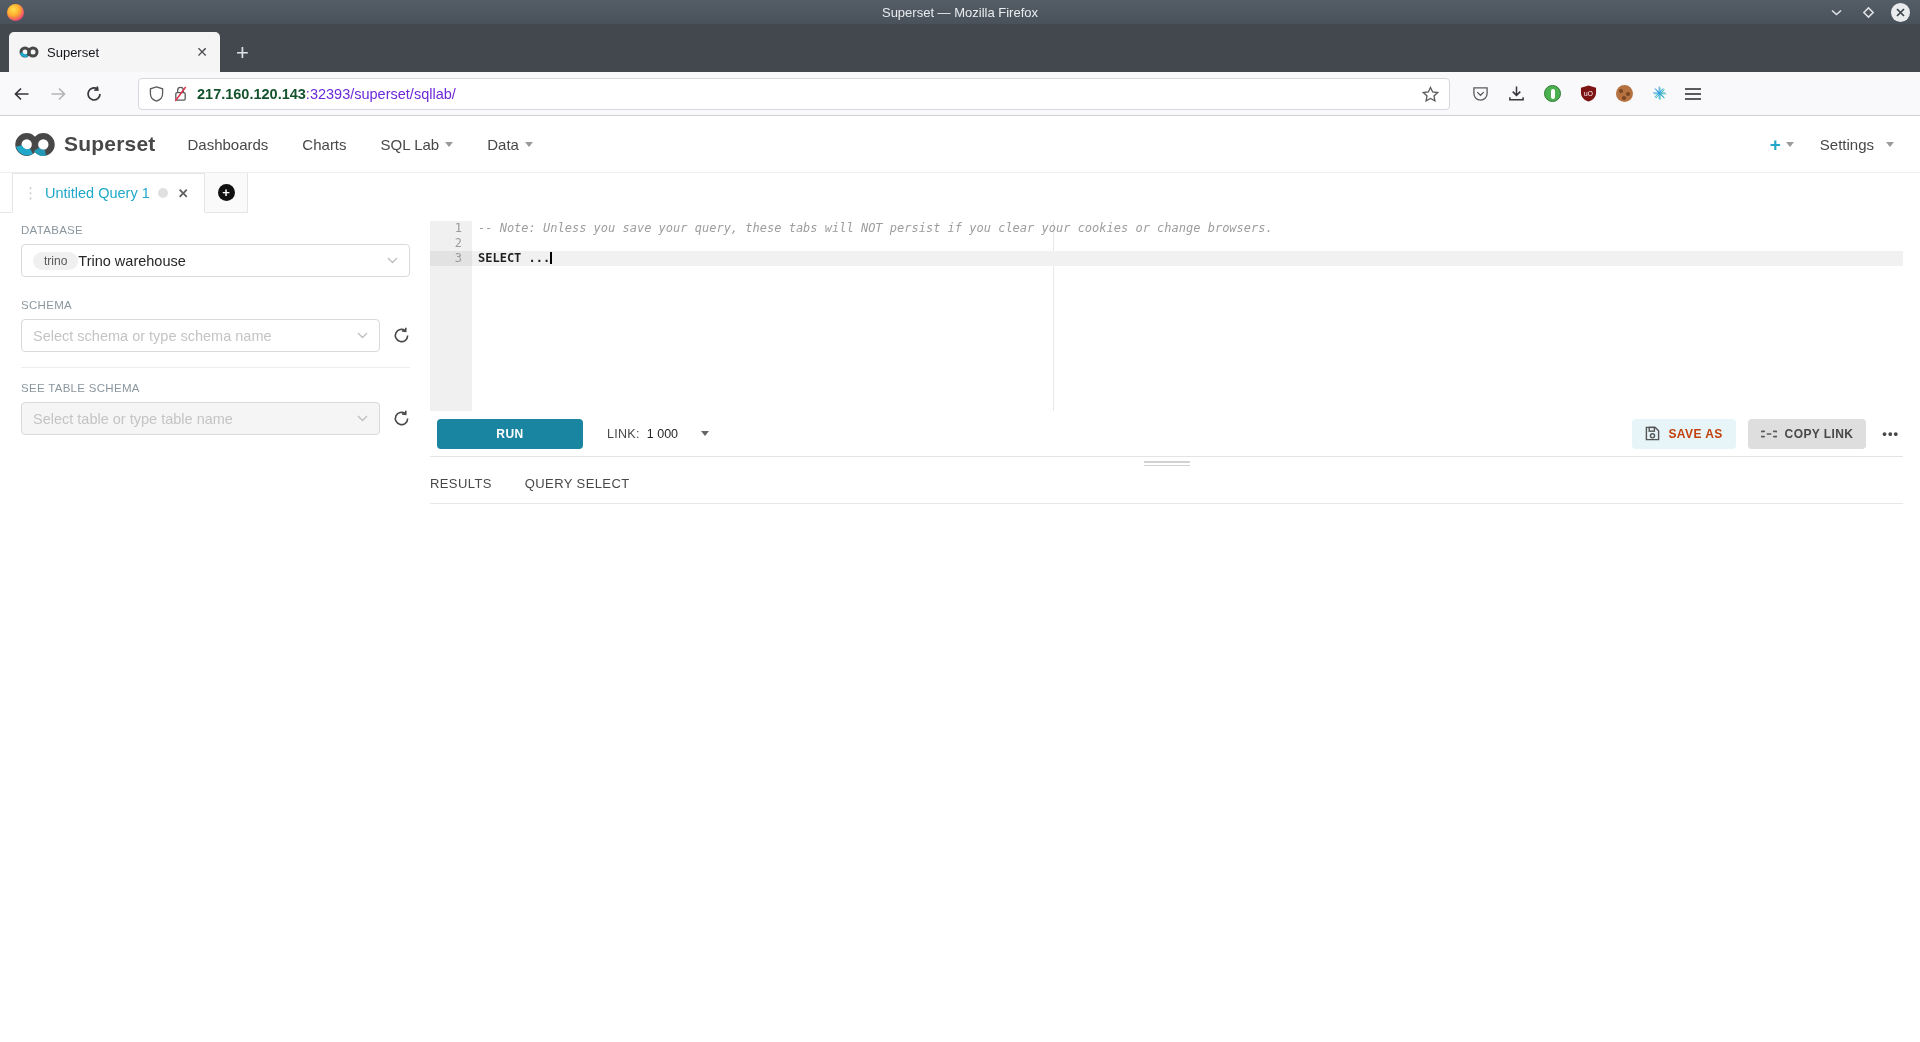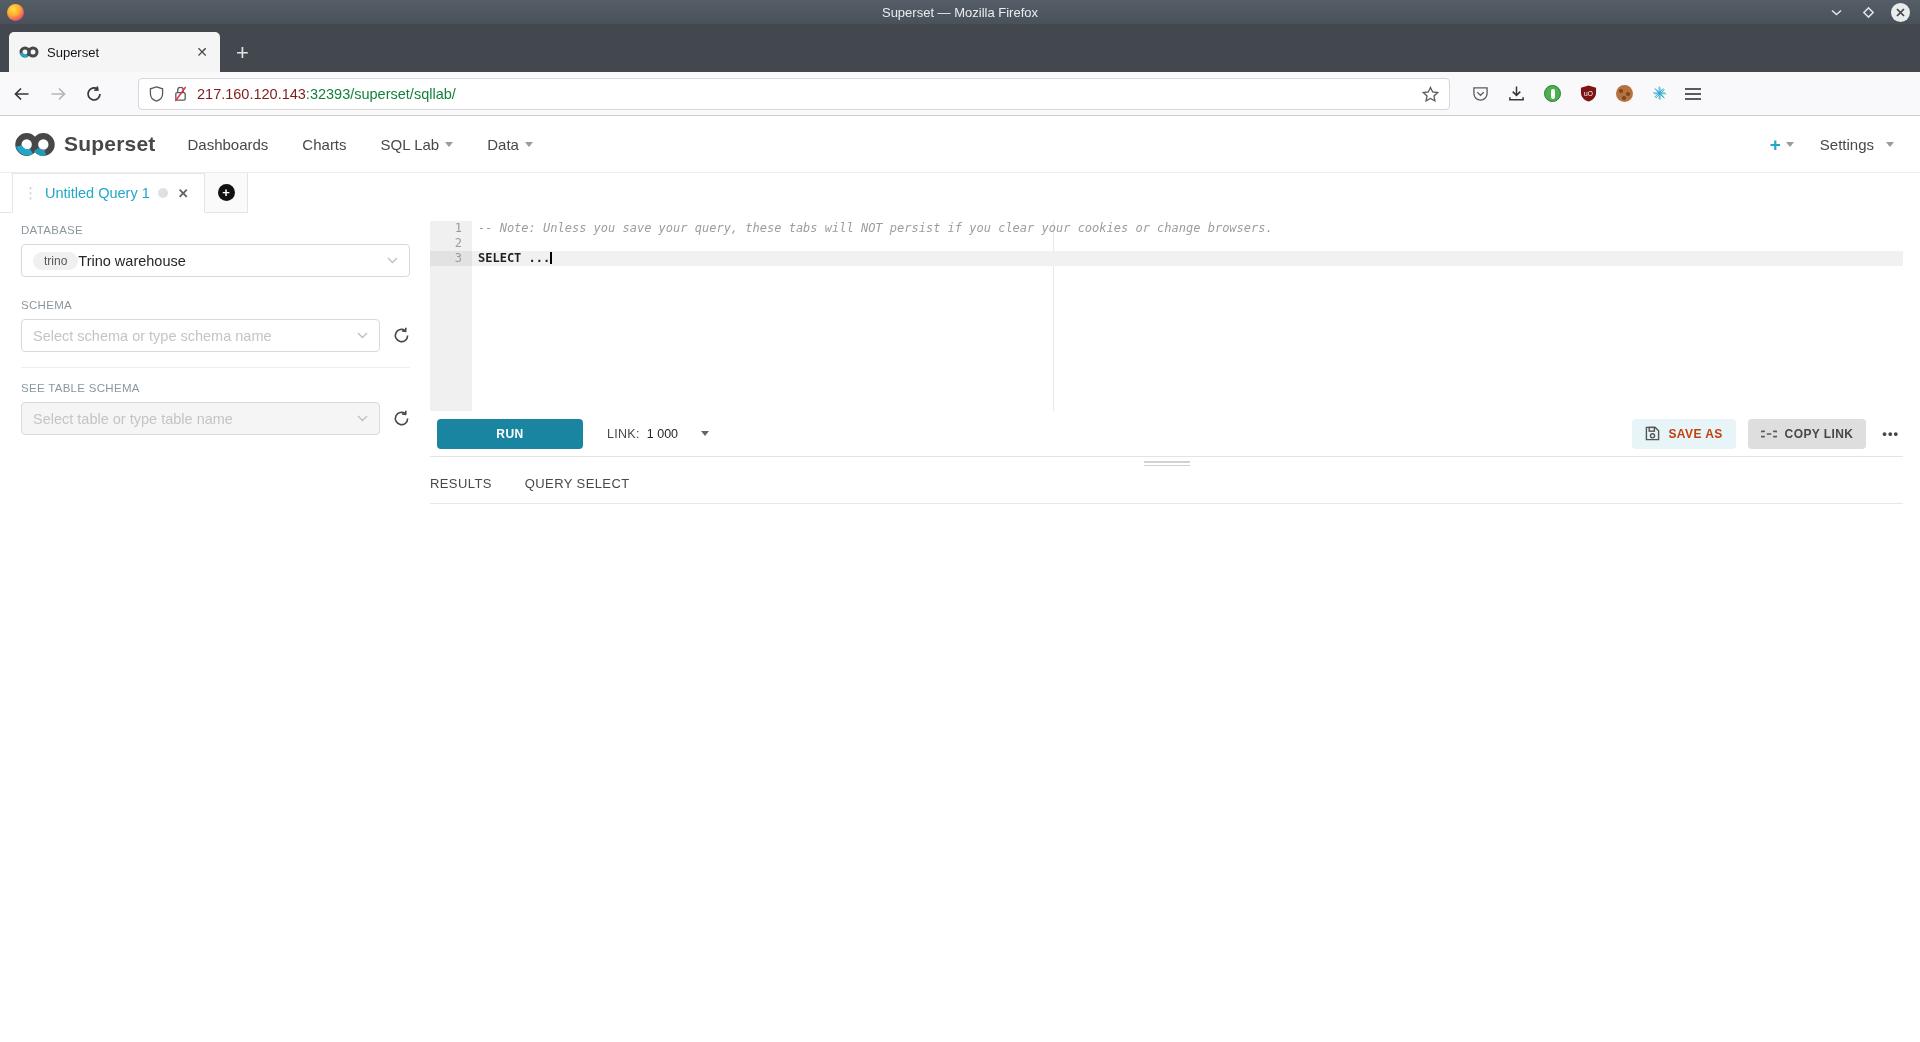--- a/index.html
+++ b/index.html
@@ -31,21 +31,21 @@
                 line-height:1; }
 
   
   .navtoolbar { height:44px; background:#f9f9fb; border-bottom:1px solid #cfcfd3;
                 display:flex; align-items:center; }
   .nav-btns { display:flex; align-items:center; gap:20px; padding:0 14px 0 14px; }
   .urlbar { width:1312px; height:32px; margin-left:22px; background:#fff;
             border:1px solid #d7d7db; border-radius:4px; display:flex;
             align-items:center; padding:0 10px; gap:9px; }
   .url-text { flex:1; font-size:14.5px; color:#0c0c0d; white-space:nowrap; }
-  .url-rest { color:#15803d; }
+  .url-rest { color:#6d28d9; }
   .toolbar-icons { display:flex; align-items:center; gap:19px; margin-left:22px; }
   .ext-green { width:17px; height:17px; border-radius:50%; background:#4caf50;
                border:1px solid #2e7d32; position:relative; }
   .ext-green::after { content:""; position:absolute; left:6px; top:3px; width:4px;
                       height:10px; background:#fff; border-radius:2px; }
   .ext-cookie { width:17px; height:17px; border-radius:50%; background:#b5713f;
                 position:relative; overflow:hidden; }
   .ext-cookie::before { content:""; position:absolute; left:3px; top:4px; width:4px; height:4px;
                         border-radius:50%; background:#7a4520;
                         box-shadow:7px 3px 0 #7a4520, 3px 7px 0 #7a4520; }
@@ -203,21 +203,21 @@
   </div>
   <div class="urlbar">
     <svg width="15" height="16" viewBox="0 0 16 17">
       <path d="M8 1 L14.5 3 V8.2 C14.5 12.5 11.5 14.9 8 16 C4.5 14.9 1.5 12.5 1.5 8.2 V3 Z" fill="none" stroke="#5b5b5e" stroke-width="1.4"></path>
     </svg>
     <svg width="15" height="16" viewBox="0 0 16 17">
       <rect x="3" y="7" width="10" height="8" rx="1.2" fill="none" stroke="#5b5b5e" stroke-width="1.4"></rect>
       <path d="M5 7 V4.5 A3 3 0 0 1 11 4.5 V7" fill="none" stroke="#5b5b5e" stroke-width="1.4"></path>
       <path d="M13.5 1 L2.5 16" stroke="#e2334d" stroke-width="1.6"></path>
     </svg>
-    <span class="url-text"><b style="font-weight:normal;color:#7f1d1d">217.160.120.143</b><span class="url-rest">:32393/superset/sqllab/</span></span>
+    <span class="url-text"><b style="font-weight:bold;color:#14532d">217.160.120.143</b><span class="url-rest">:32393/superset/sqllab/</span></span>
     <svg width="17" height="16" viewBox="0 0 18 17">
       <path d="M9 1.5 L11.3 6.3 L16.5 7 L12.7 10.6 L13.7 15.8 L9 13.3 L4.3 15.8 L5.3 10.6 L1.5 7 L6.7 6.3 Z" fill="none" stroke="#5b5b5e" stroke-width="1.4"></path>
     </svg>
   </div>
   <div class="toolbar-icons">
     <svg width="17" height="16" viewBox="0 0 18 17">
       <path d="M2 2 H16 V8 A7 7 0 0 1 2 8 Z" fill="none" stroke="#5b5b5e" stroke-width="1.4"></path>
       <polyline points="5.5,6.5 9,9.8 12.5,6.5" fill="none" stroke="#5b5b5e" stroke-width="1.4"></polyline>
     </svg>
     <svg width="17" height="17" viewBox="0 0 18 18">

